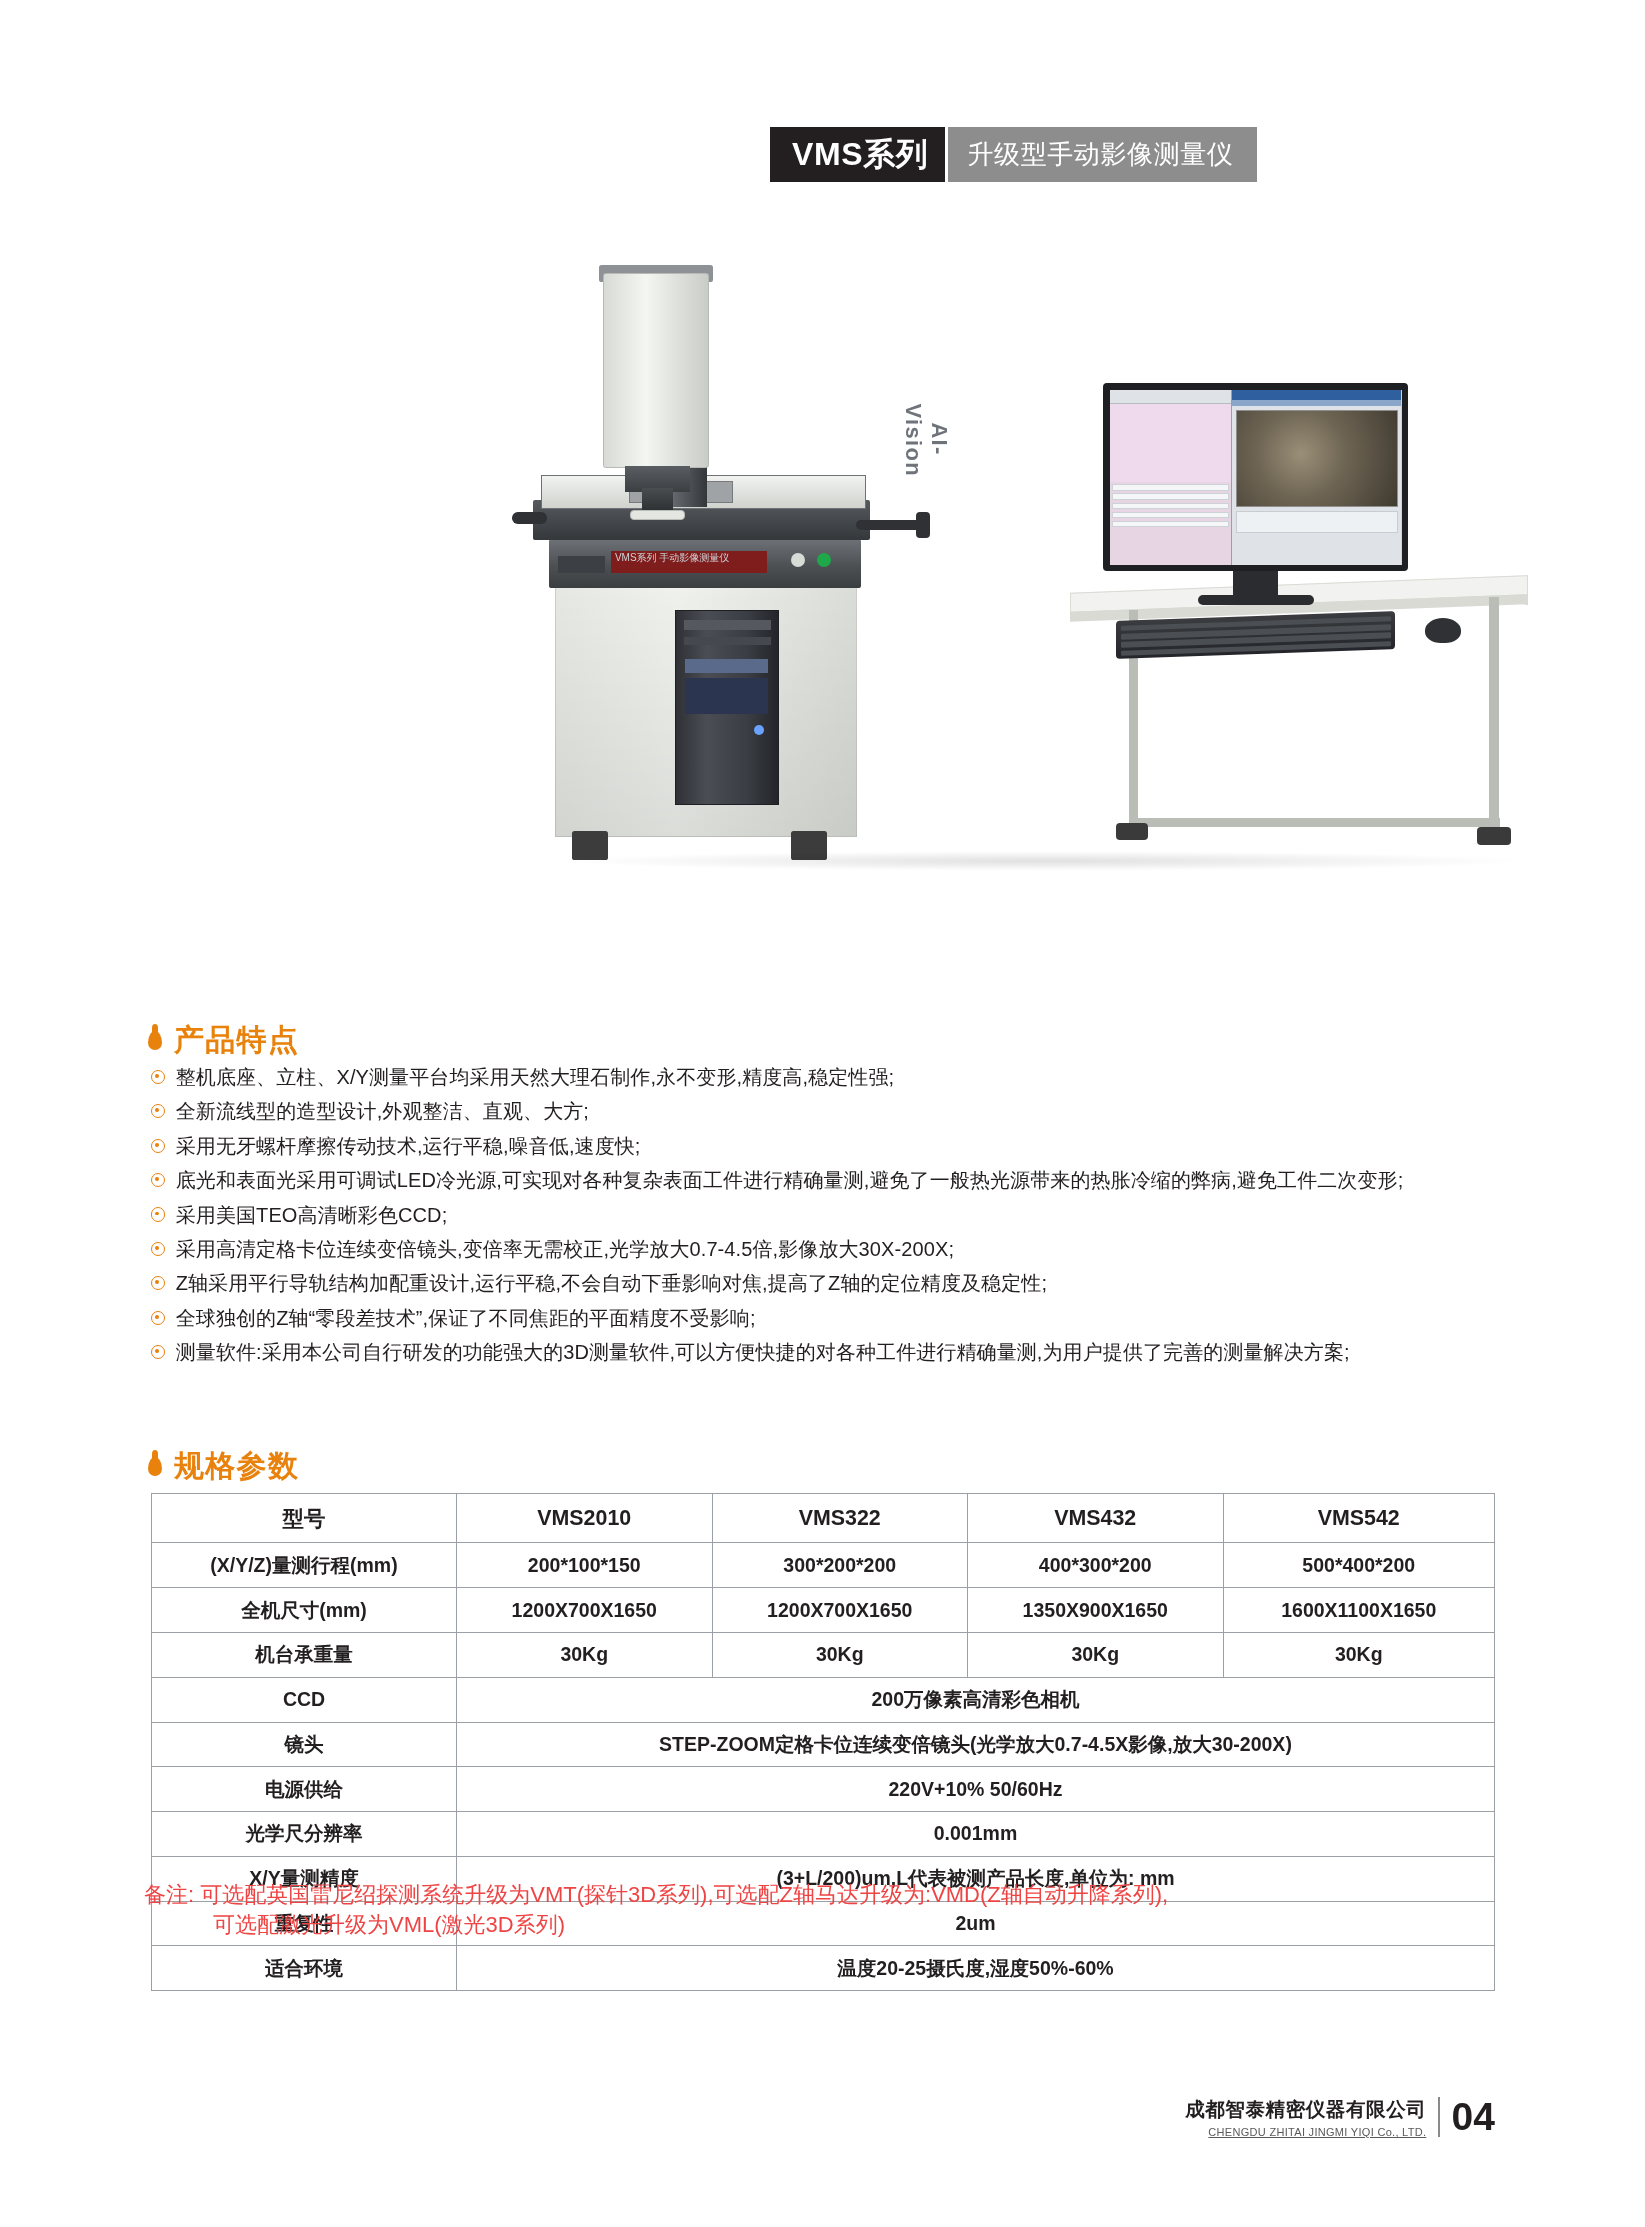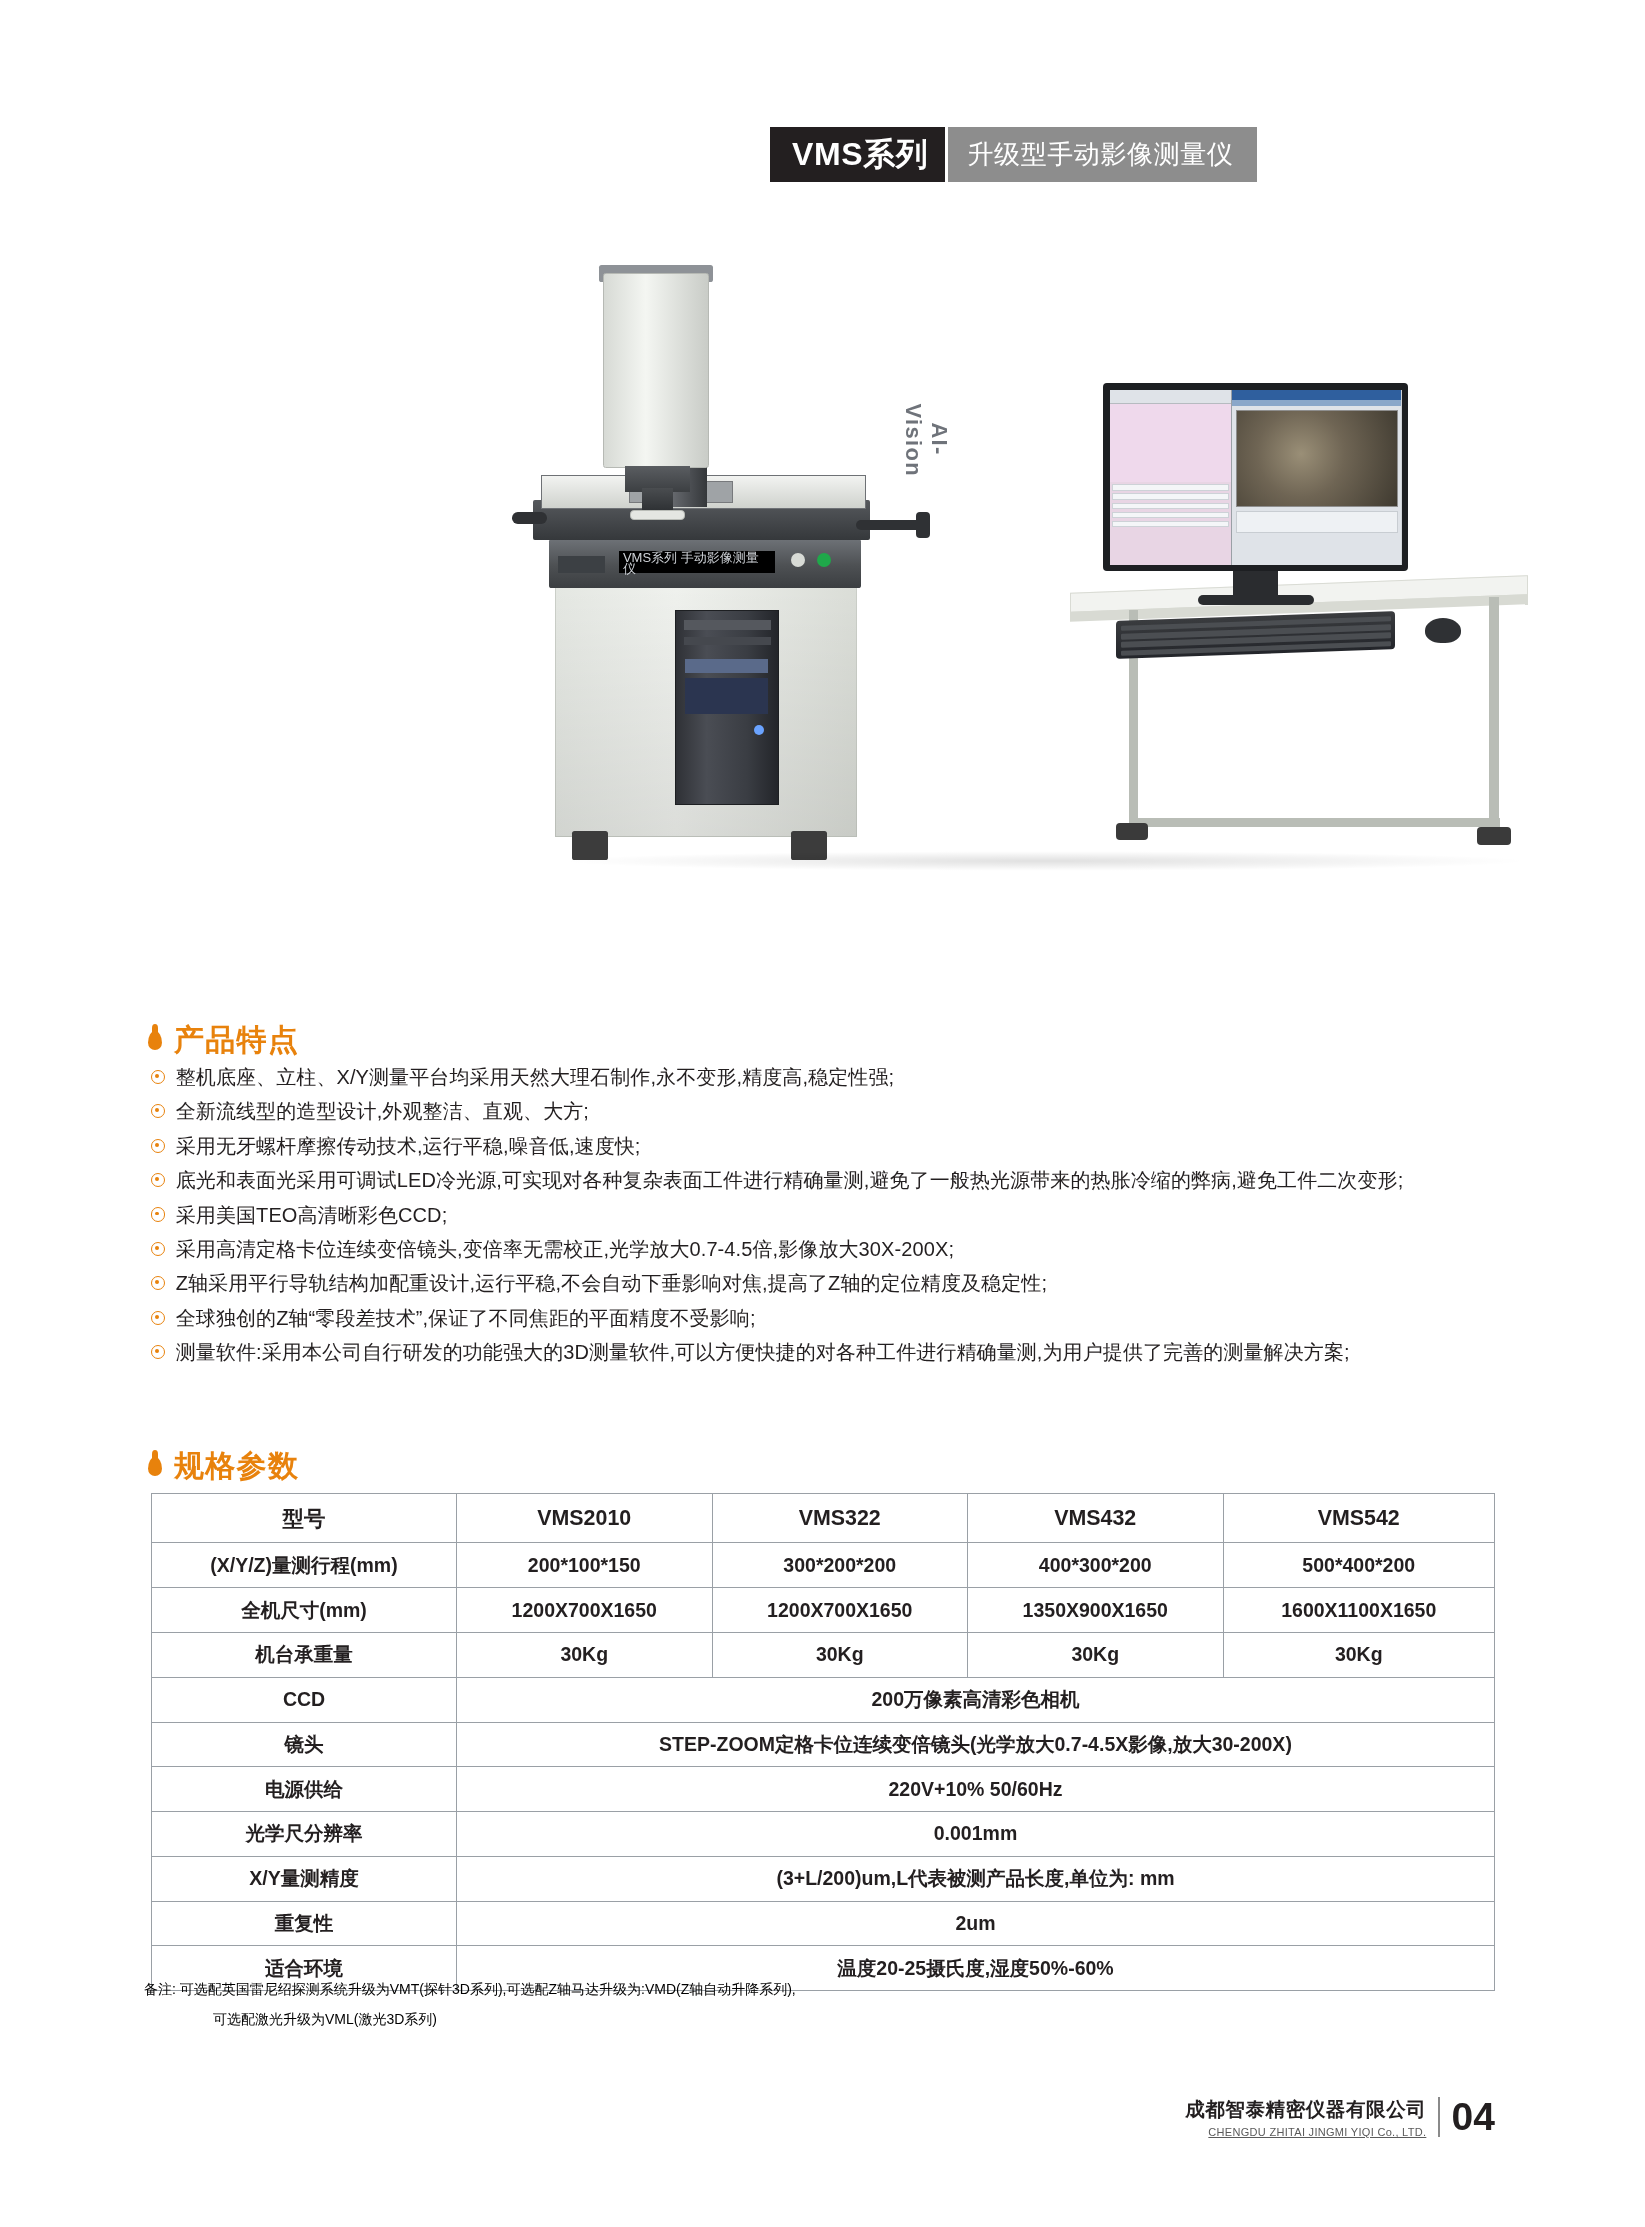--- a/index.html
+++ b/index.html
@@ -110,22 +110,22 @@
   .pc-slot2 { position:absolute; left:9px; top:67px; width:83px; height:36px; background:#2b3550; }
   .pc-btn { position:absolute; left:78px; top:114px; width:10.4px; height:10.4px; border-radius:50%; background:#6aa3ff; }
 
   
   .mid-body {
     position:absolute; left:186px; top:344px; width:312px; height:49px;
     background: linear-gradient(180deg,#6e7277,#4d5053 55%, #3b3e41);
     border-radius:2.6px;
   }
   .mid-label {
-    position:absolute; left:256px; top:356px; width:156px; height:22px;
-    background:#000000; color:#cfd3d8; font-size:13px; line-height:11px; padding:1.3px 3.9px;
+    position:absolute; left:248px; top:356px; width:156px; height:22px;
+    background:#7f1d1d; color:#cfd3d8; font-size:10px; line-height:11px; padding:1.3px 3.9px;
   }
   .mid-led1 { position:absolute; left:428px; top:358px; width:14.3px; height:14.3px; border-radius:50%; background:#d8dbd6;}
   .mid-led2 { position:absolute; left:454px; top:358px; width:14.3px; height:14.3px; border-radius:50%; background:#1fa84a;}
   .mid-brand { position:absolute; left:195px; top:361px; width:47px; height:17px; background:#3c4044; color:#9fd3ff; font-size:8.4px; text-align:center; line-height:17px;}
 
   
   .stage-base {
     position:absolute; left:170px; top:305px; width:337px; height:40px;
     background: linear-gradient(180deg,#56595d,#35383b);
     border-radius:1.9px;
@@ -307,26 +307,26 @@
   }
   .spec-table td.label {
     width: 305px;
   }
   .spec-table td.merged {
     text-align: center;
   }
 
   .note {
     position: absolute;
-    top: 1974px;
+    top: 1880px;
     left: 144px;
     width: 1376px;
-    font-size: 14px;
+    font-size: 22px;
     line-height: 30px;
-    color: #000000;
+    color: #ef4444;
   }
   .note .indent { padding-left: 69px; display:block; }
 
   
   .footer {
     position: absolute;
     right: 151px;
     top: 2095px;
     display: flex;
     align-items: center;

